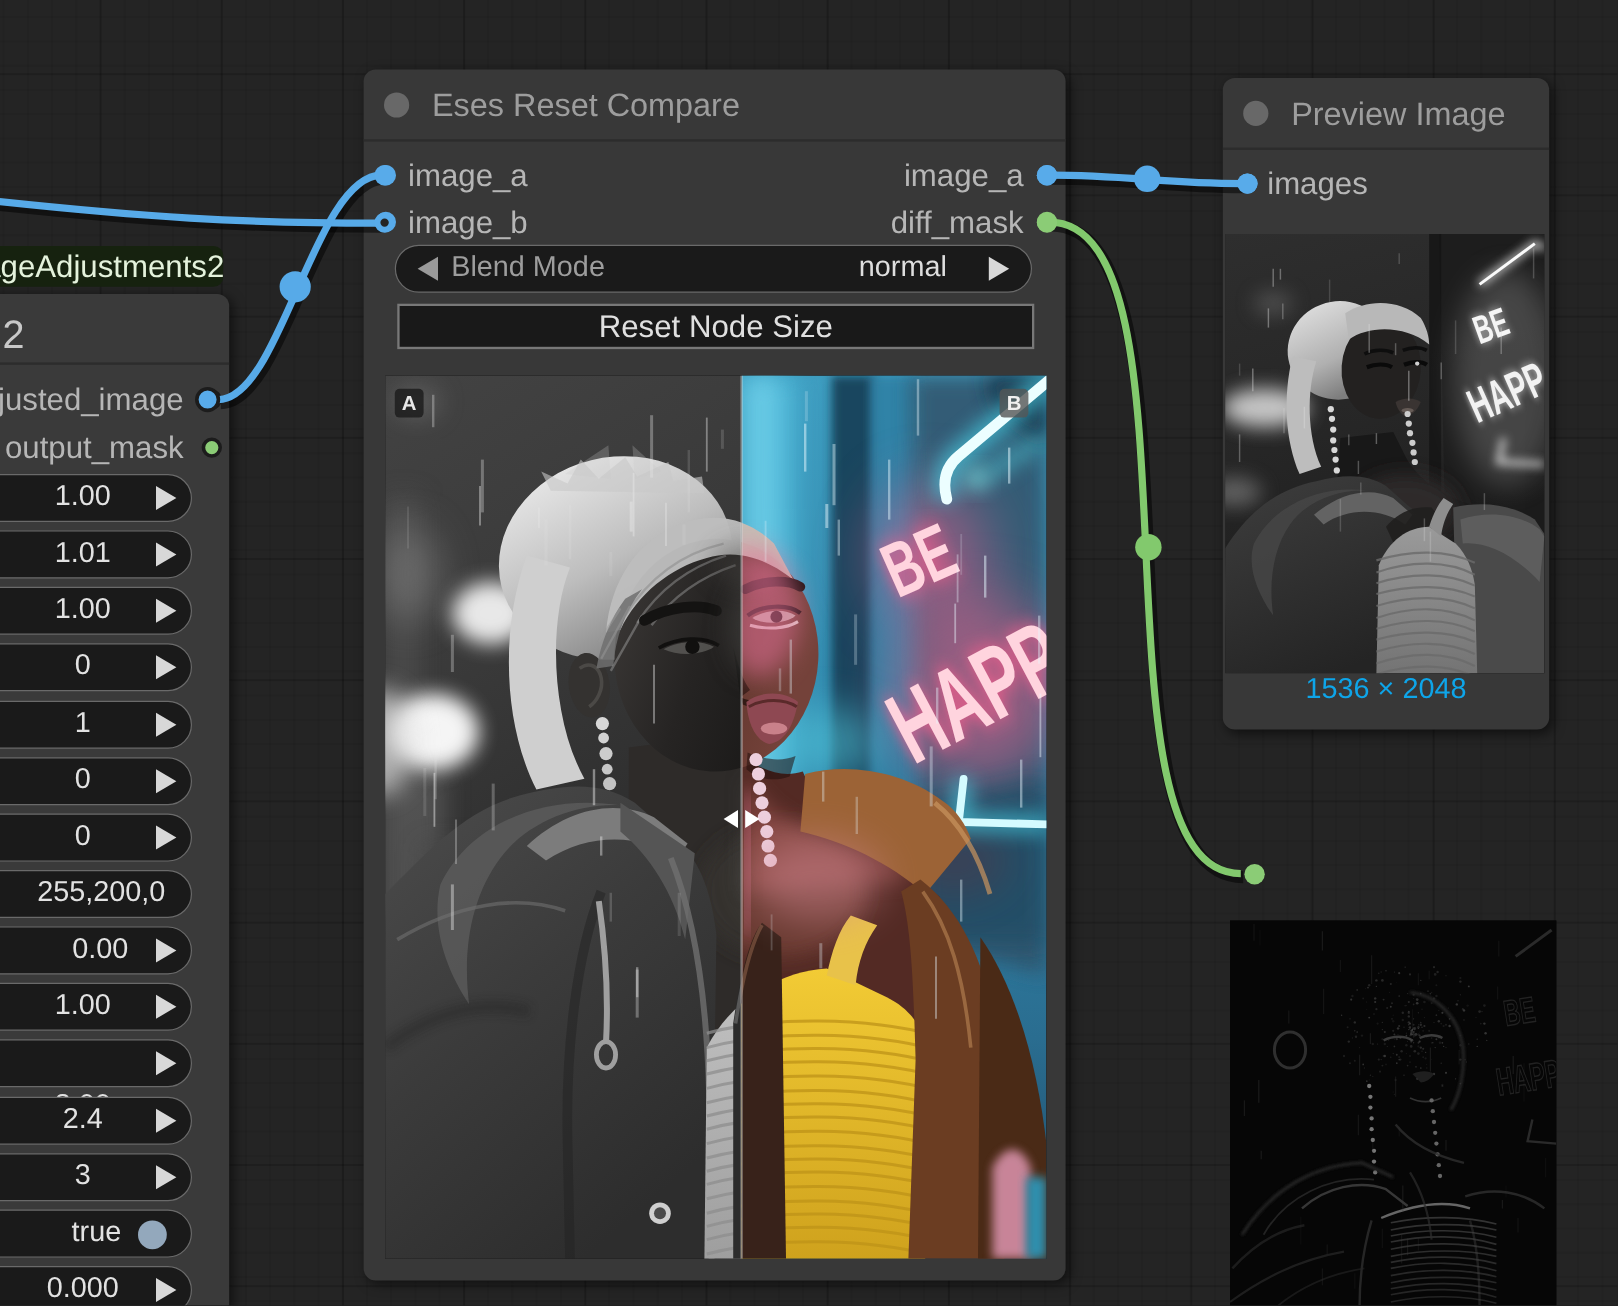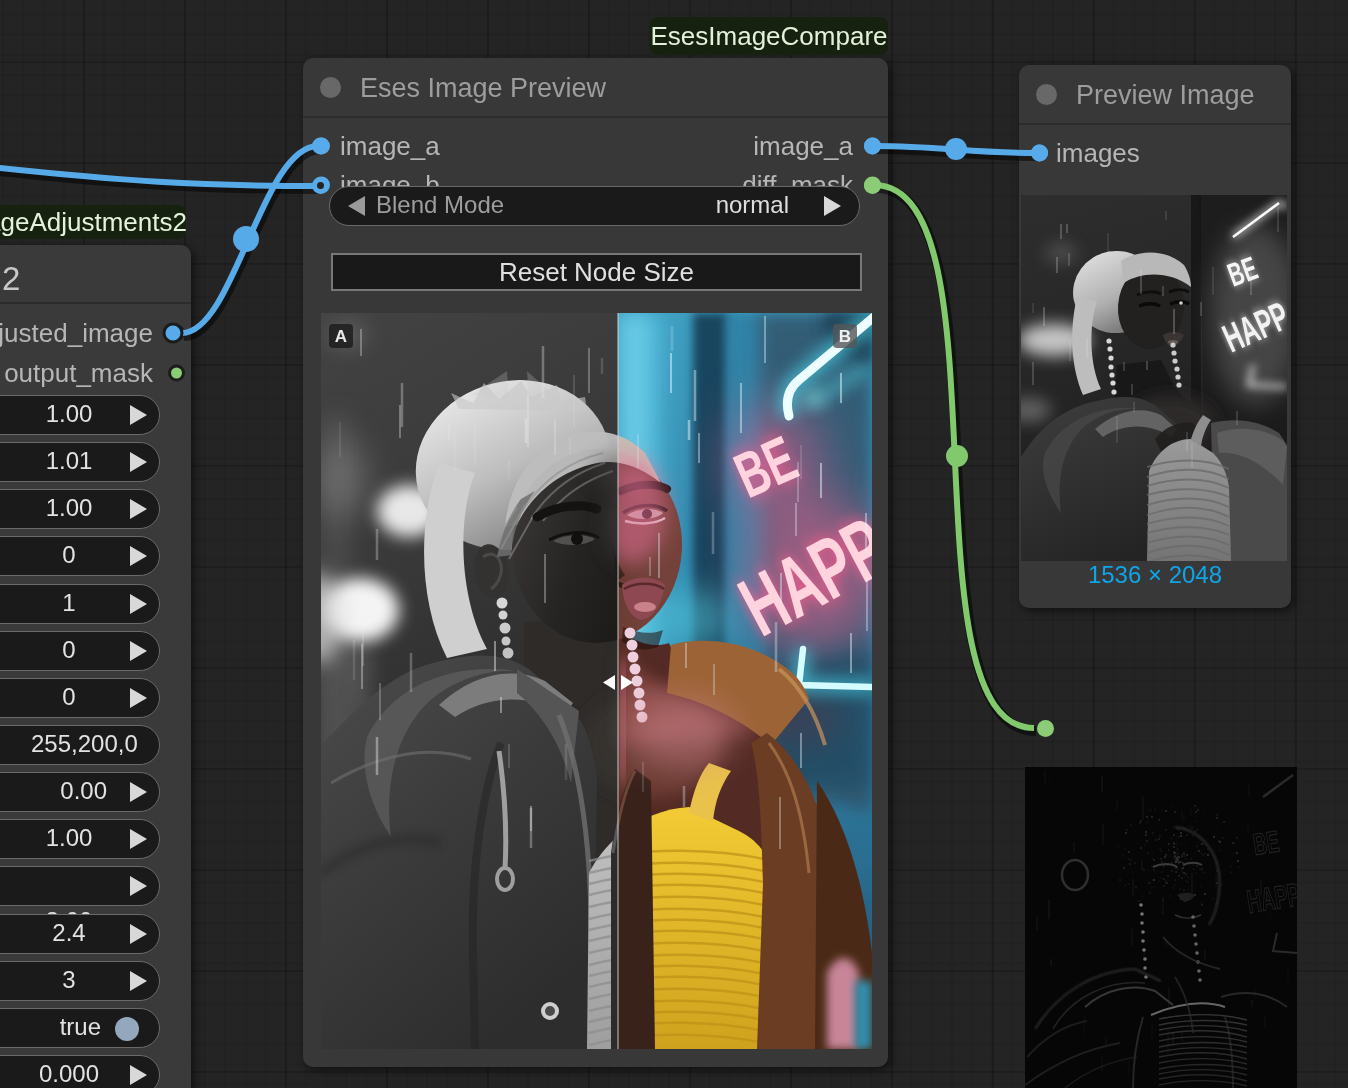--- a/index.html
+++ b/index.html
@@ -103,32 +103,32 @@
         <span style="position:absolute;left:60px;right:52px;text-align:center;">0.000</span>
         <span class="arrR" style="right:12px;"></span>
       </div>
     </div>
 
 <div class="tooltip" style="left:-14px;top:205px;width:200px;height:34px;line-height:34px;">ageAdjustments2</div>
 
 <div class="node" id="nmain" style="left:303px;top:58px;width:585px;height:1009px;">
   <div class="ntitle">
         <span class="dot" style="left:17px;"></span>
-        <span class="txt" style="left:57px;">Eses Image Preview</span>
+        <span class="txt" style="left:57px;">Eses Reset Compare</span>
       </div>
   <div class="port" style="left:37px;top:75px;height:26px;line-height:26px;">image_a
     <span class="pdot" style="left:-27px;background:#58abea;"></span></div>
   <div class="port" style="left:37px;top:114px;height:26px;line-height:26px;">image_b
     <span class="pdot" style="left:-27px;background:#2a2a2a;border:5px solid #58abea;"></span></div>
   <div class="port" style="right:35px;top:75px;height:26px;line-height:26px;">image_a
     <span class="pdot" style="right:-28px;background:#58abea;"></span></div>
   <div class="port" style="right:35px;top:114px;height:26px;line-height:26px;">diff_mask
     <span class="pdot" style="right:-28px;background:#8bcc76;"></span></div>
 
-  <div class="pill" style="left:26px;top:128px;width:531px;">
+  <div class="pill" style="left:26px;top:146px;width:531px;">
     <span class="arrL" style="left:18px;"></span>
     <span style="position:absolute;left:46px;color:#9d9d9d;">Blend Mode</span>
     <span style="position:absolute;right:70px;color:#dedede;">normal</span>
     <span class="arrR" style="right:18px;"></span>
   </div>
 
   <div style="position:absolute;left:28px;top:195px;width:531px;height:38px;background:#191919;border:2px solid #787878;
    color:#e0e0e0;font-size:26px;line-height:34px;text-align:center;">Reset Node Size</div>
 
   <div style="position:absolute;left:18px;top:255px;width:551px;height:736px;background:#111;" id="cmpwrap">
@@ -526,21 +526,20 @@
           <polygon points="294,362 294,377 282,369.5" fill="#ffffff"></polygon>
           <polygon points="300,362 300,377 312,369.5" fill="#ffffff"></polygon>
           <rect x="8" y="11" width="24" height="24" rx="4" fill="#1a1a1a" opacity="0.8"></rect>
           <text x="20" y="29" font-size="17" font-weight="bold" fill="#e8e8e8" text-anchor="middle" font-family="Liberation Sans,sans-serif">A</text>
           <rect x="512" y="11" width="24" height="24" rx="4" fill="#555" opacity="0.8"></rect>
           <text x="524" y="29" font-size="17" font-weight="bold" fill="#f0f0f0" text-anchor="middle" font-family="Liberation Sans,sans-serif">B</text>
         </svg>
       </div>
 </div>
 
-<div class="tooltip" style="left:650px;top:17px;width:238px;height:38px;">EsesImageCompare</div>
 
 <div class="node" id="nprev" style="left:1019px;top:65px;width:272px;height:543px;">
   <div class="ntitle">
         <span class="dot" style="left:17px;"></span>
         <span class="txt" style="left:57px;">Preview Image</span>
       </div>
   <div class="port" style="left:37px;top:75px;height:26px;line-height:26px;">images
     <span class="pdot" style="left:-25px;background:#58abea;"></span></div>
   <div style="position:absolute;left:2px;top:130px;width:266px;height:366px;background:#222;" id="prevwrap">
         <svg width="266" height="366" viewBox="0 0 266 366">

